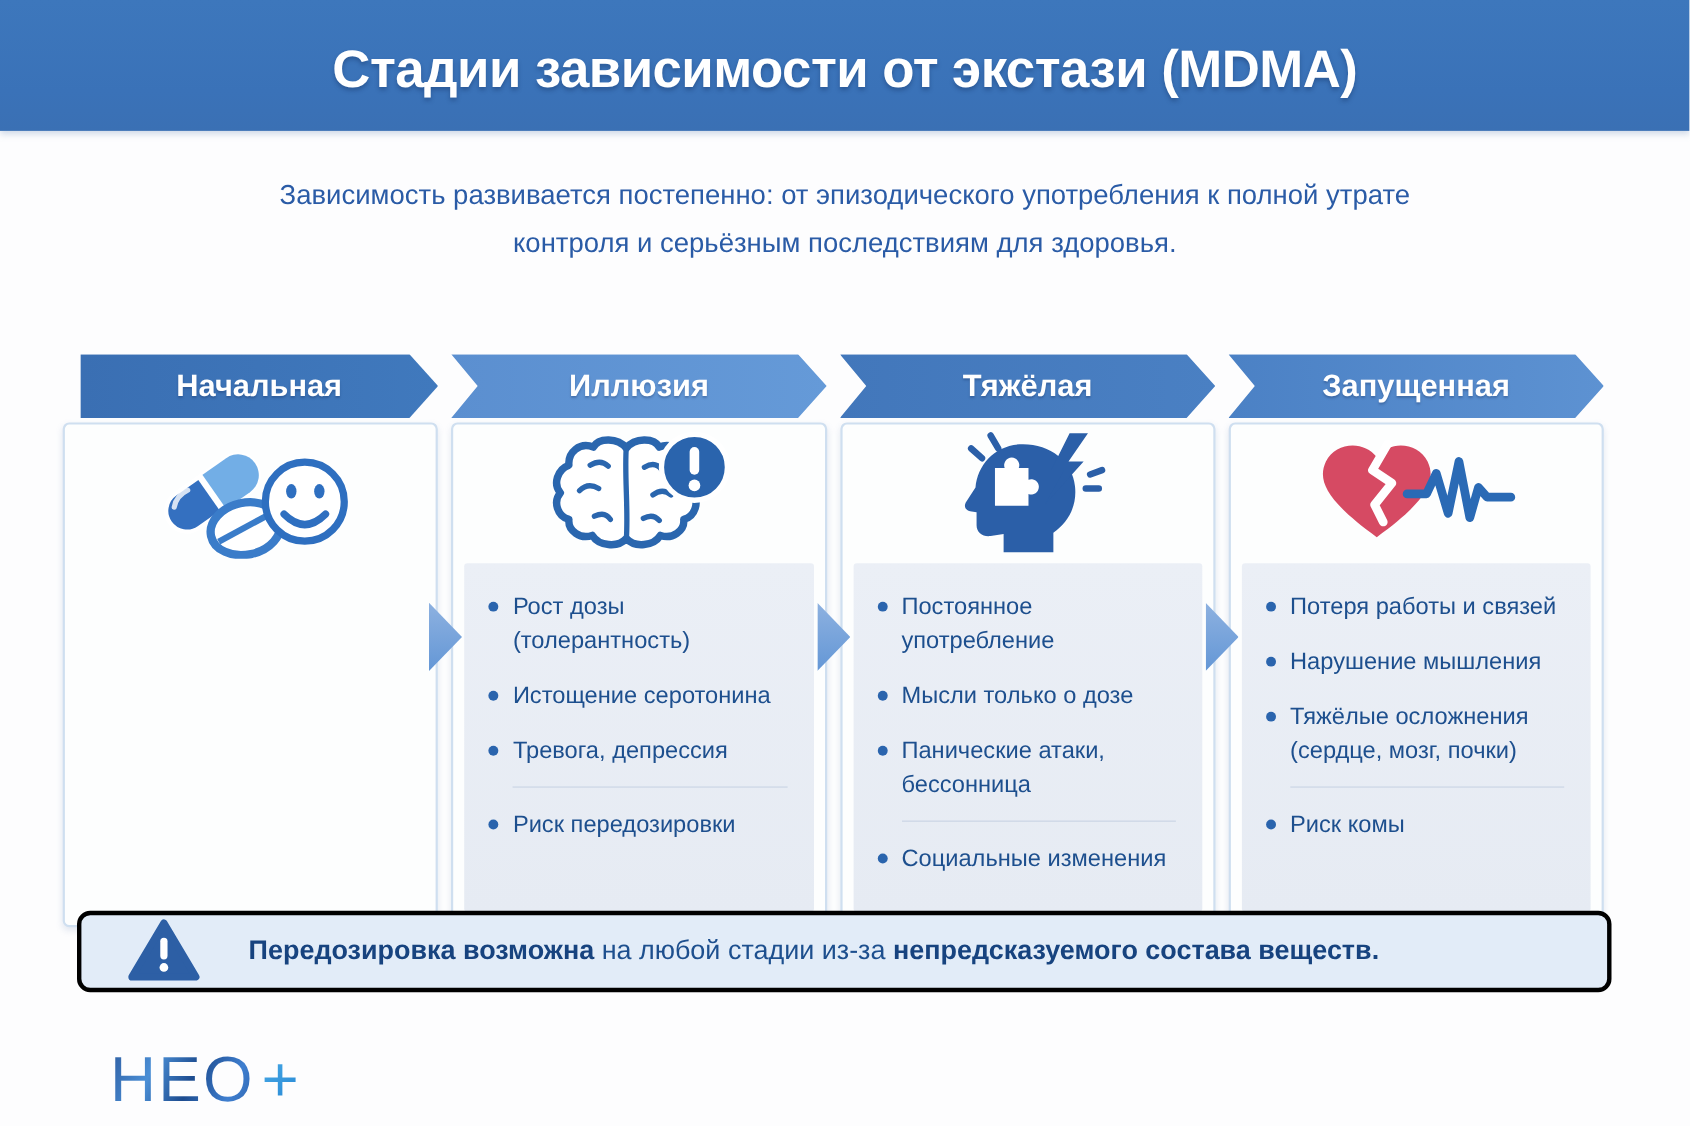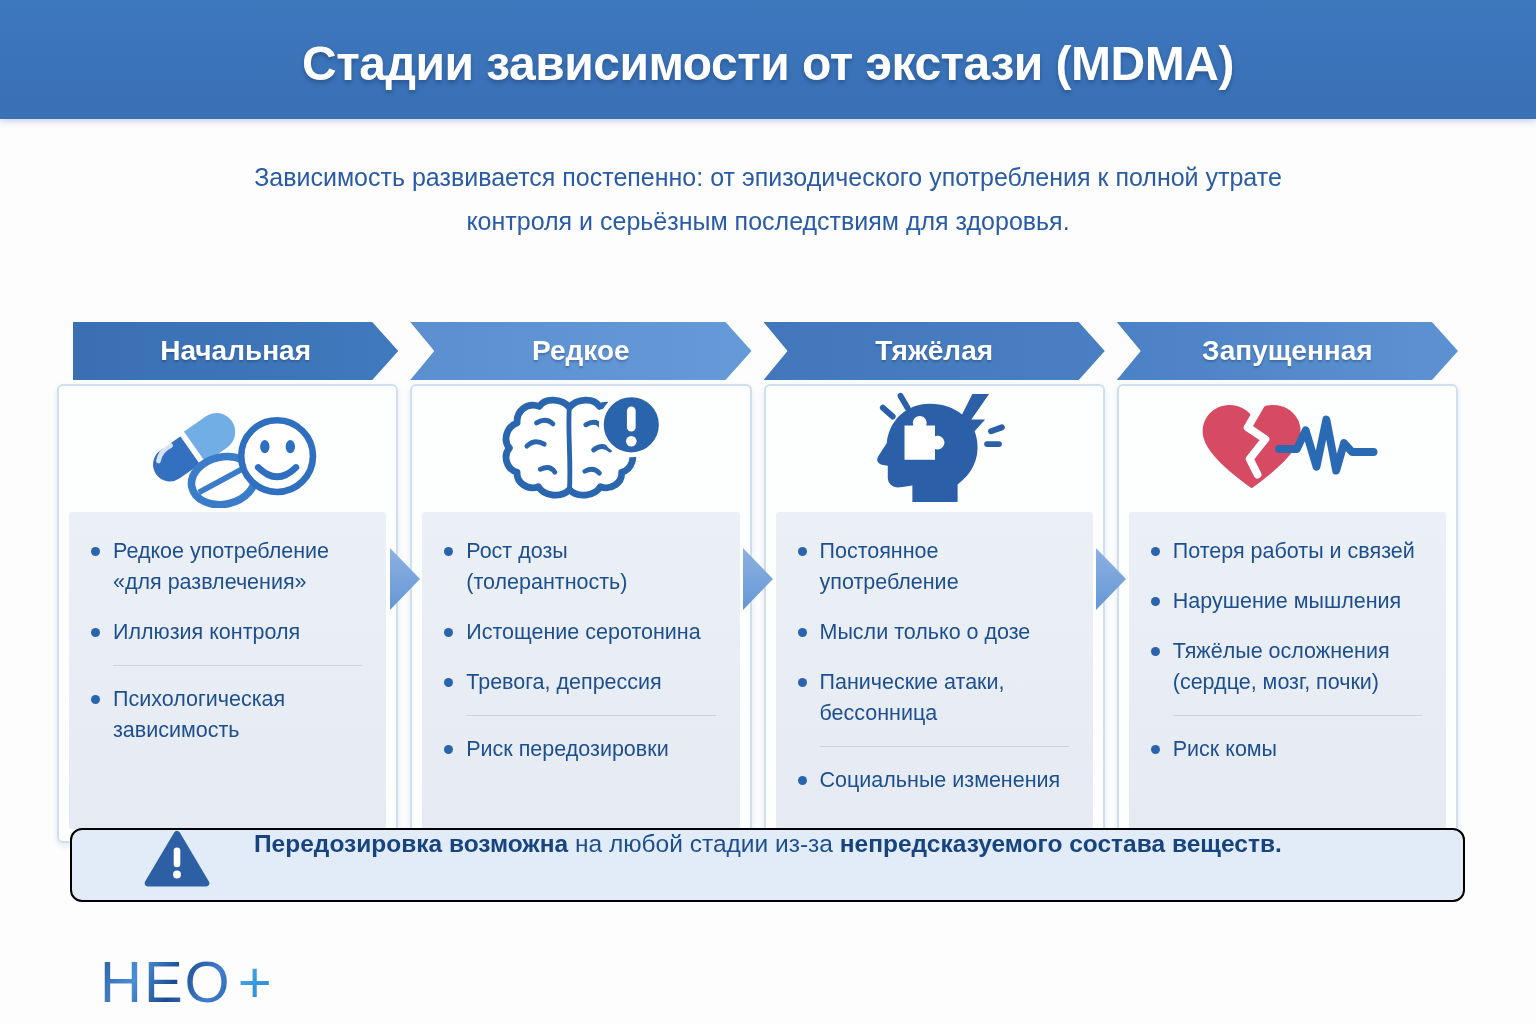--- a/index.html
+++ b/index.html
@@ -62,22 +62,22 @@
   
   .flow-arrow{
     position:absolute;top:226px;width:30px;height:62px;
     background:linear-gradient(180deg,#8db1e0,#6497d6);
     clip-path:polygon(0 0,100% 50%,0 100%);
   }
   .fa1{left:333px;} .fa2{left:686px;} .fa3{left:1039px;}
   
   .warning{
     position:absolute;top:828px;left:70px;width:1395px;height:74px;
-    background:#e2ecf8;border:2px solid #000000;border-radius:12px;
-    display:flex;align-items:flex-start;box-sizing:border-box;padding-left:72px;
+    background:#e2ecf8;border:4px solid #000000;border-radius:12px;
+    display:flex;align-items:center;box-sizing:border-box;padding-left:42px;
   }
   .warning .wicon{flex:0 0 66px;margin-right:44px;display:flex;align-items:center;}
   .wtext{color:#1d4f8e;font-size:24.5px;}
   .wtext b{color:#17437f;}
   
   .logo{
     position:absolute;left:100px;top:948px;height:64px;
     display:flex;align-items:flex-start;font-weight:normal;font-size:58px;letter-spacing:2px;
   }
   .logo .neo{
@@ -119,41 +119,26 @@
             <g transform="rotate(-12 95 96)">
               <ellipse cx="95" cy="96" rx="34" ry="25" fill="#ffffff" stroke="#3a7cc9" stroke-width="8"></ellipse>
               <line x1="67" y1="103" x2="121" y2="87" stroke="#3a7cc9" stroke-width="6"></line>
             </g>
             <circle cx="152" cy="70" r="38" fill="#ffffff" stroke="#2e6fc0" stroke-width="7"></circle>
             <ellipse cx="139" cy="60" rx="5" ry="7" fill="#2e6fc0"></ellipse>
             <ellipse cx="166" cy="60" rx="5" ry="7" fill="#2e6fc0"></ellipse>
             <path d="M132,82 Q152,102 172,82" stroke="#2e6fc0" stroke-width="7" fill="none" stroke-linecap="round"></path>
           </svg>
         </div>
-        <div class="panel">
-          <div class="item">
-            <span class="dot"></span>
-            <span class="itxt">Редкое употребление «для развлечения»</span>
-          </div>
-          <div class="item">
-            <span class="dot"></span>
-            <span class="itxt">Иллюзия контроля</span>
-          </div>
-          <div class="rule"></div>
-          <div class="item">
-            <span class="dot"></span>
-            <span class="itxt">Психологическая зависимость</span>
-          </div>
-        </div>
       </div>
     </div>
 
     <div class="stage">
       <div class="chev notch c2">
-        <span>Редкое</span>
+        <span>Иллюзия</span>
       </div>
       <div class="card">
         <div class="icon-area">
           <svg width="180" height="118" viewBox="0 0 180 122">
             <path d="M78,18 C70,8 52,8 47,17 C34,12 23,22 24,34 C13,38 9,52 16,60 C9,68 13,82 24,85 C23,96 35,104 46,100 C52,110 70,112 78,103 C86,112 104,110 110,100 C121,104 133,96 132,85 C143,82 147,68 140,60 C147,52 143,38 132,34 C133,22 122,12 109,17 C104,8 86,8 78,18 Z" fill="#ffffff" stroke="#2a66ae" stroke-width="7" stroke-linejoin="round"></path>
             <path d="M78,16 C76,44 80,74 78,104" stroke="#2a66ae" stroke-width="5" fill="none"></path>
             <path d="M44,34 q10,-6 17,1" stroke="#2a66ae" stroke-width="5" fill="none" stroke-linecap="round"></path>
             <path d="M34,58 q8,-8 18,-2" stroke="#2a66ae" stroke-width="5" fill="none" stroke-linecap="round"></path>
             <path d="M48,82 q10,-5 15,3" stroke="#2a66ae" stroke-width="5" fill="none" stroke-linecap="round"></path>
             <path d="M95,36 q10,-6 16,2" stroke="#2a66ae" stroke-width="5" fill="none" stroke-linecap="round"></path>

